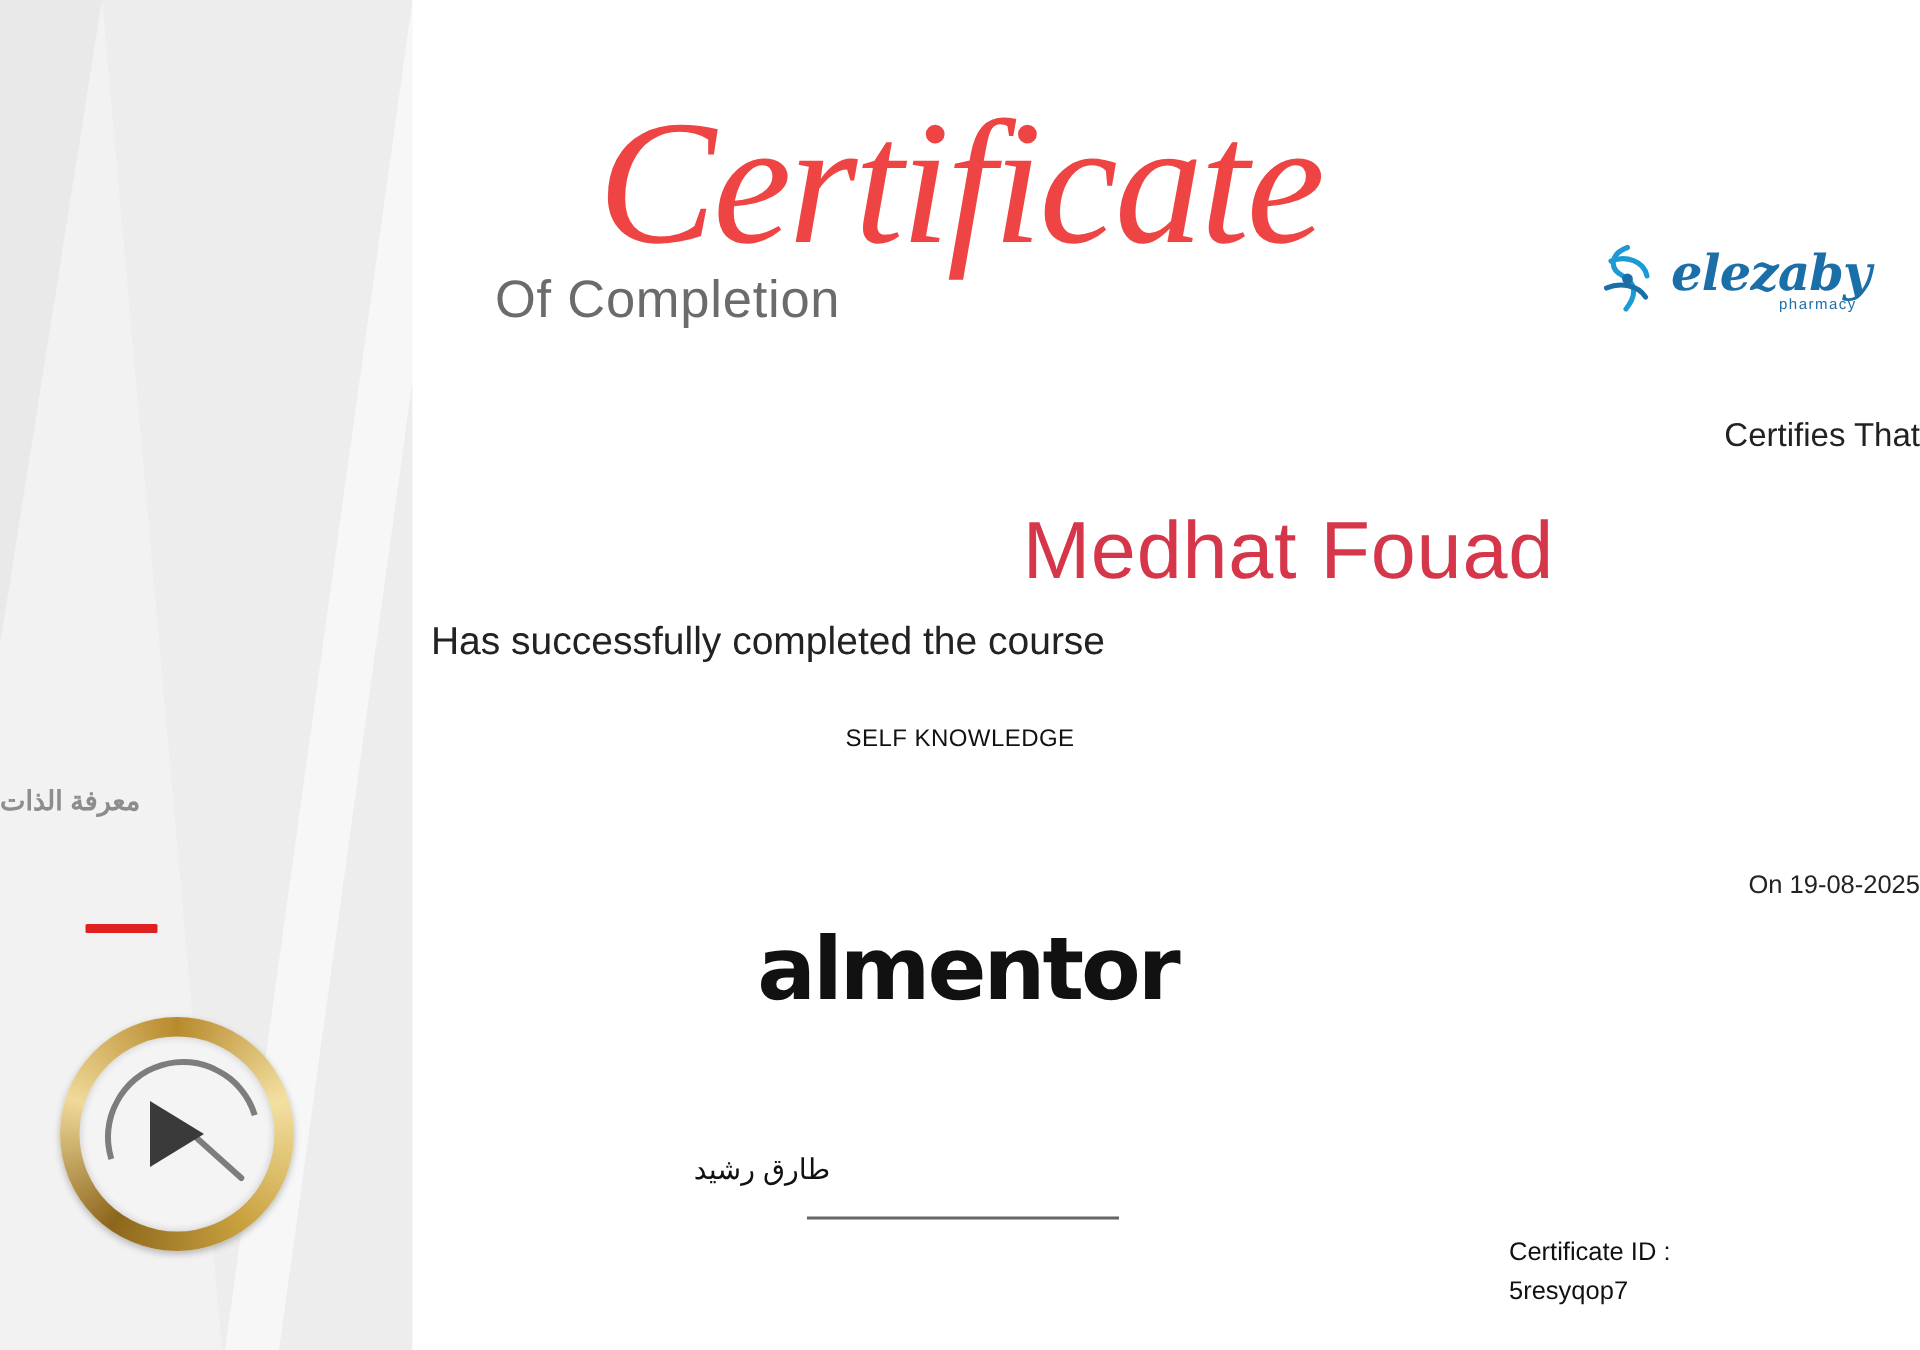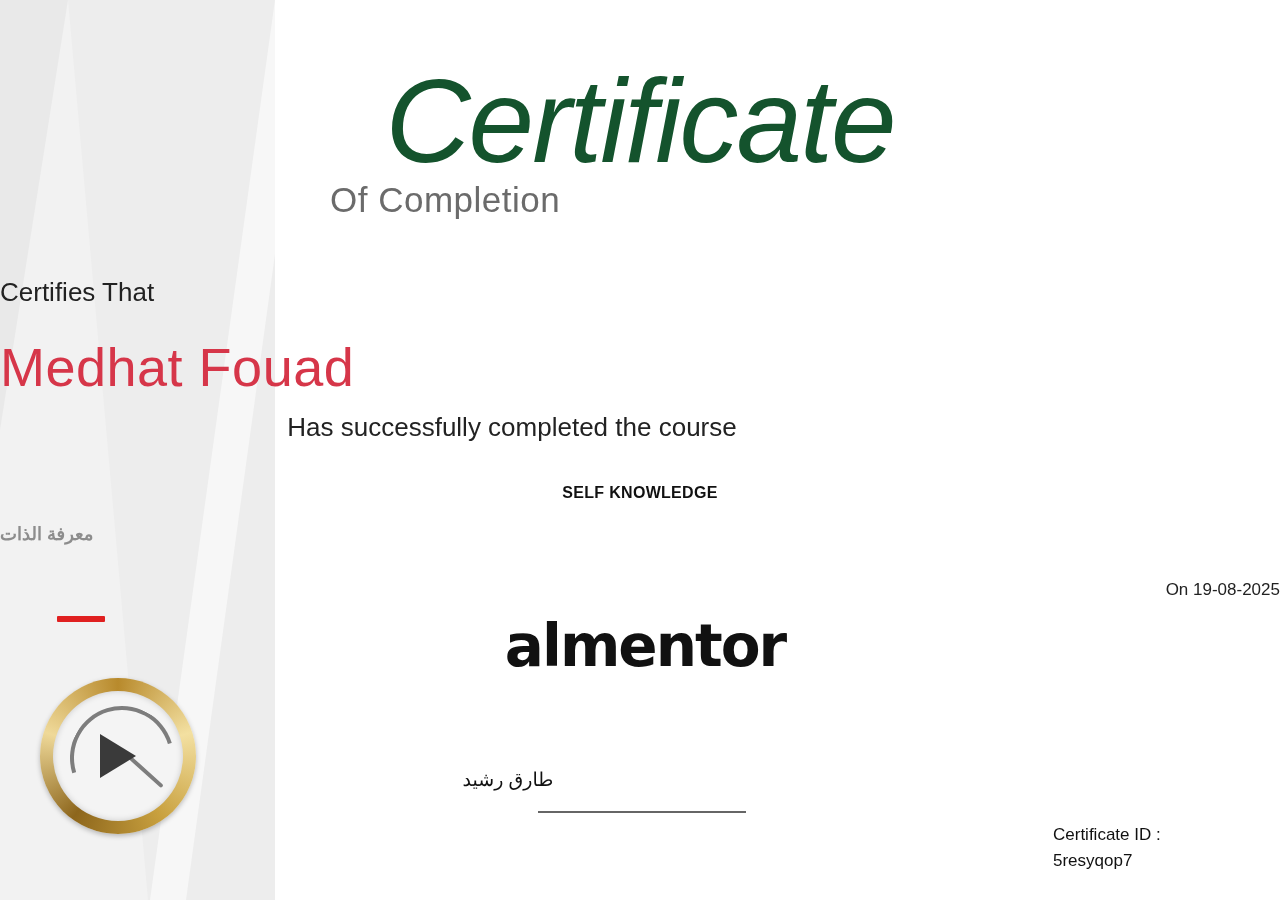--- a/index.html
+++ b/index.html
@@ -113,25 +113,25 @@
     width: 1280px; height: 900px;
   }
   .title-wrap {
     position: absolute;
     left: 330px;
     top: 60px;
     width: 620px;
     text-align: center;
   }
   .title-script {
-    font-family: Liberation Sans, sans-serif;
+    font-family: Liberation Serif, serif;
     font-style: italic;
     font-size: 118px;
     line-height: 1.05;
-    color: #14532d;
+    color: #ef4444;
     letter-spacing: -2px;
     white-space: nowrap;
   }
   .title-sub {
     font-family: "Liberation Sans", sans-serif;
     font-size: 35px;
     color: #6b6b6b;
     text-align: left;
     margin-top: -4px;
     padding-right: 2px;
@@ -168,48 +168,48 @@
     top: 40px;
     font-size: 10px;
     color: #1b6fa8;
     letter-spacing: 1px;
   }
 
   .certifies {
     position: absolute;
     left: 0; top: 277px;
     width: 1280px;
-    text-align: left;
-    font-size: 26px;
+    text-align: right;
+    font-size: 22px;
     color: #222;
   }
   .recipient {
     position: absolute;
-    left: 0; top: 336px;
+    left: 16px; top: 336px;
     width: 1020px;
-    text-align: left;
+    text-align: right;
     font-size: 54px;
     color: #d63649;
     letter-spacing: .5px;
   }
   .completed {
     position: absolute;
     left: 0; top: 412px;
     width: 1024px;
     text-align: center;
     font-size: 26px;
     color: #222;
   }
   .course-en {
     position: absolute;
     left: 0; top: 484px;
     width: 1280px;
     text-align: center;
     font-size: 16px;
-    font-weight: bold;
+    font-weight: normal;
     color: #111;
     letter-spacing: .3px;
   }
   .course-ar {
     position: absolute;
     left: 0; top: 523px;
     width: 1280px;
     text-align: left;
     font-size: 18px;
     font-weight: bold;
@@ -270,21 +270,20 @@
     background: #666;
   }
 
   .cert-id {
     position: absolute;
     left: 1006px;
     top: 822px;
     font-size: 17px;
     color: #111;
     line-height: 1.5;
-    margin-left: 47px;
   }
 </style>
 </head>
 <body>
 
 <div class="bg-layer">
   <div class="band-grey"></div>
   <div class="band-darker"></div>
   <div class="band-diag1"></div>
   <div class="band-edge"></div>
@@ -299,20 +298,32 @@
   <div class="play"></div>
 </div>
 
 <div class="content">
 
   <div class="title-wrap">
     <div class="title-script">Certificate</div>
     <div class="title-sub">Of Completion</div>
   </div>
 
+  <div class="brand-logo">
+    <span class="mark">
+      <svg width="46" height="48" viewBox="0 0 46 48" xmlns="http://www.w3.org/2000/svg">
+        <path d="M23 3 C12 7, 10 17, 20 22 C28 26, 30 34, 22 44" fill="none" stroke="#1b9ad6" stroke-width="3.4" stroke-linecap="round"></path>
+        <path d="M12 12 C22 8, 34 12, 36 22" fill="none" stroke="#1b9ad6" stroke-width="3.4" stroke-linecap="round"></path>
+        <path d="M9 30 C18 26, 30 28, 35 36" fill="none" stroke="#1b6fa8" stroke-width="3.4" stroke-linecap="round"></path>
+        <circle cx="23" cy="24" r="3.6" fill="#1b6fa8"></circle>
+      </svg>
+    </span>
+    <span class="word">elezaby</span>
+    <span class="sub">pharmacy</span>
+  </div>
 
   <div class="certifies">Certifies That</div>
 
   <div class="recipient">Medhat Fouad</div>
 
   <div class="completed">Has successfully completed the course</div>
 
   <div class="course-en">SELF KNOWLEDGE</div>
   <div class="course-ar">معرفة الذات</div>
 

